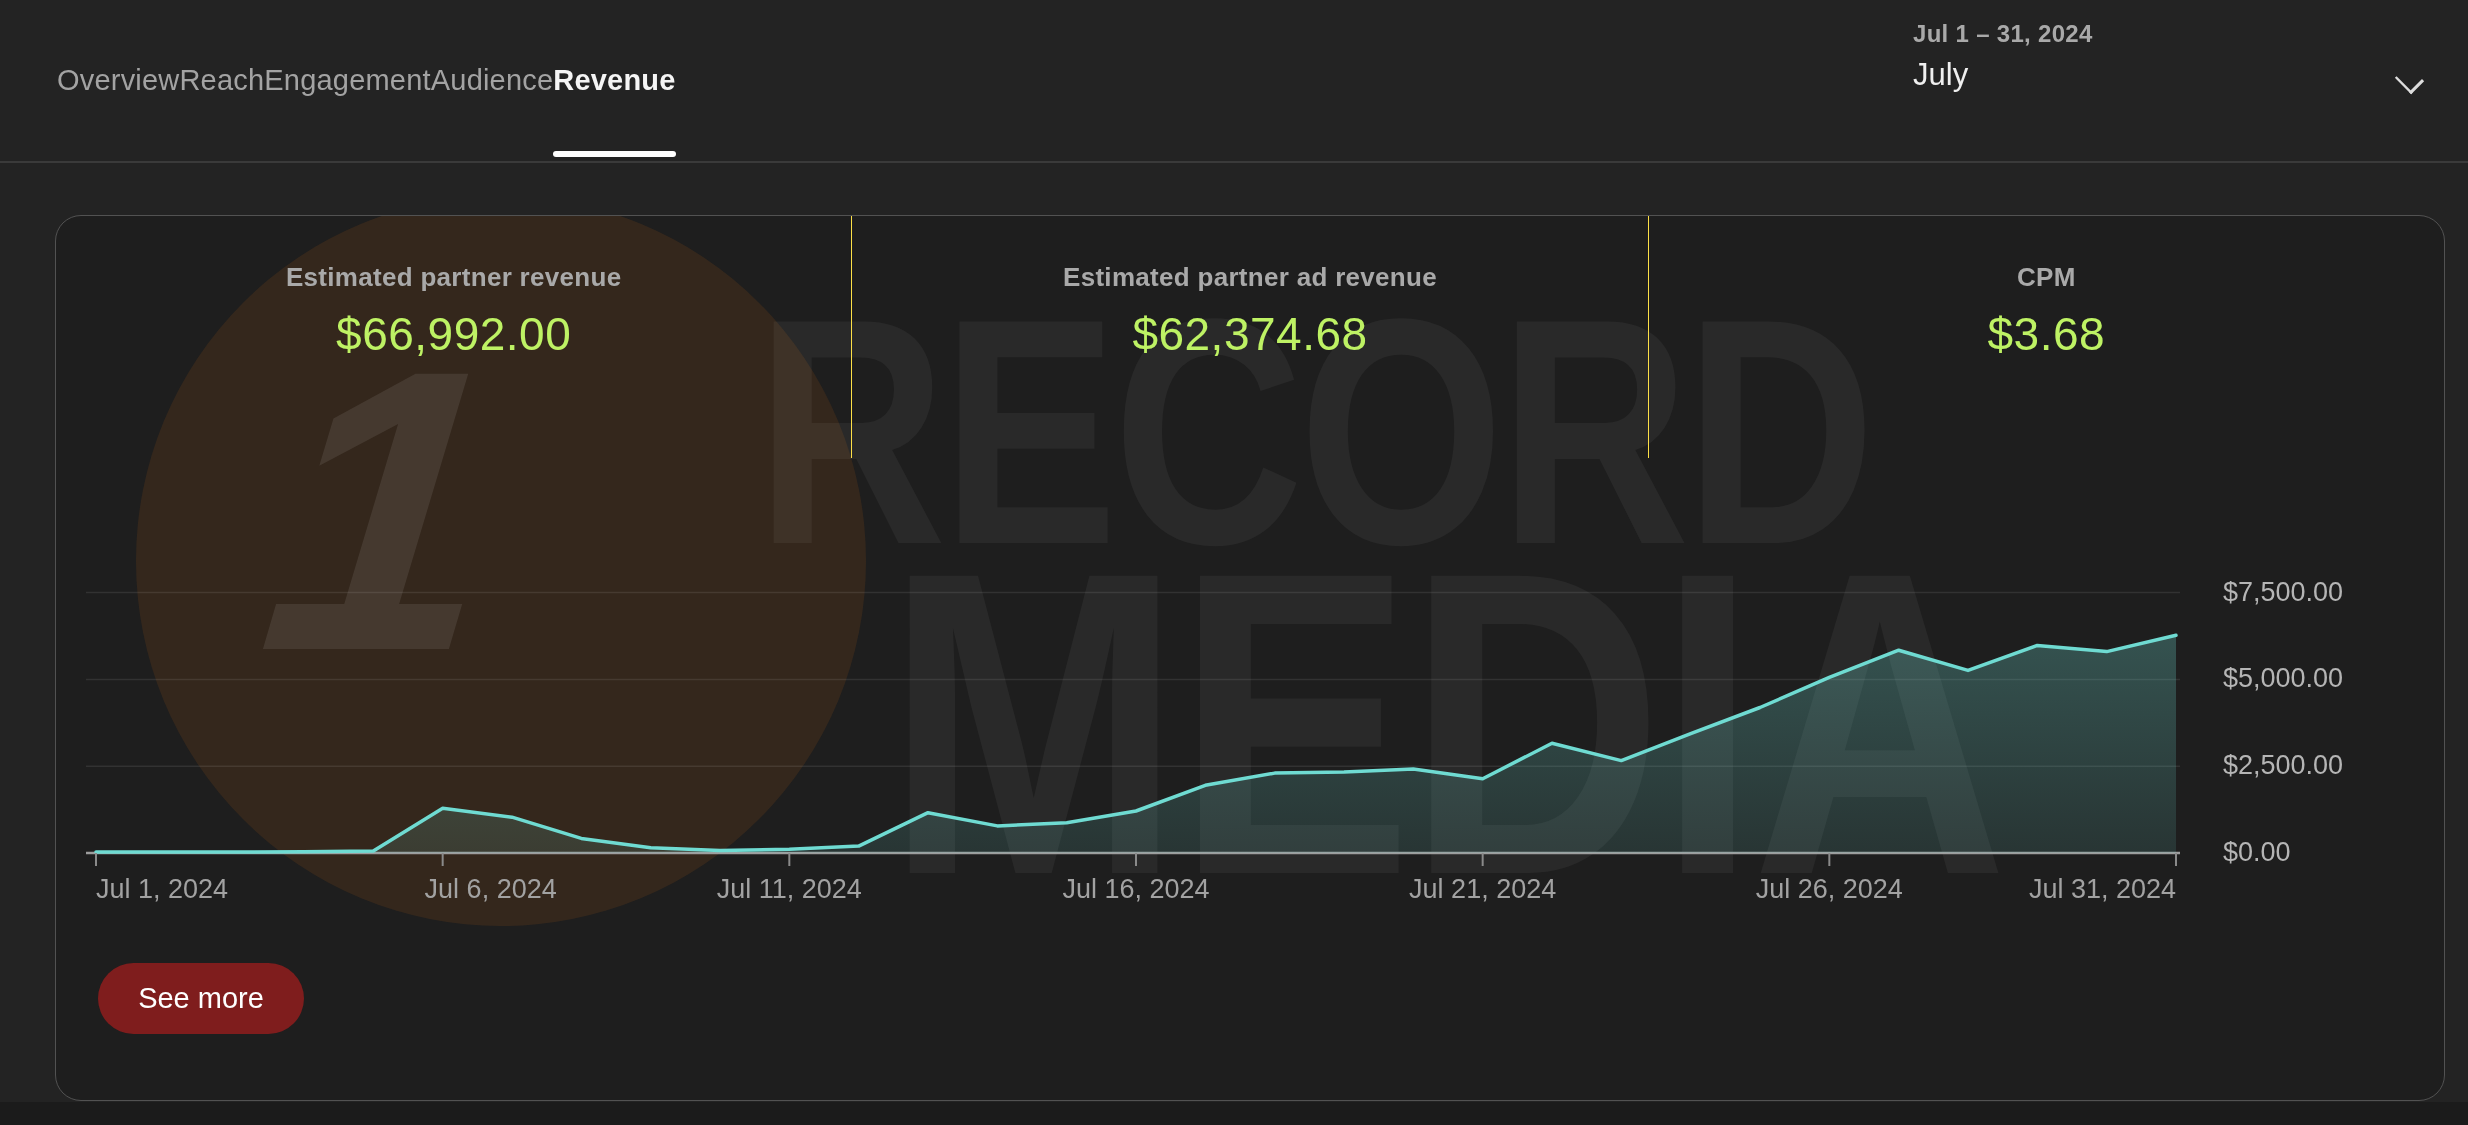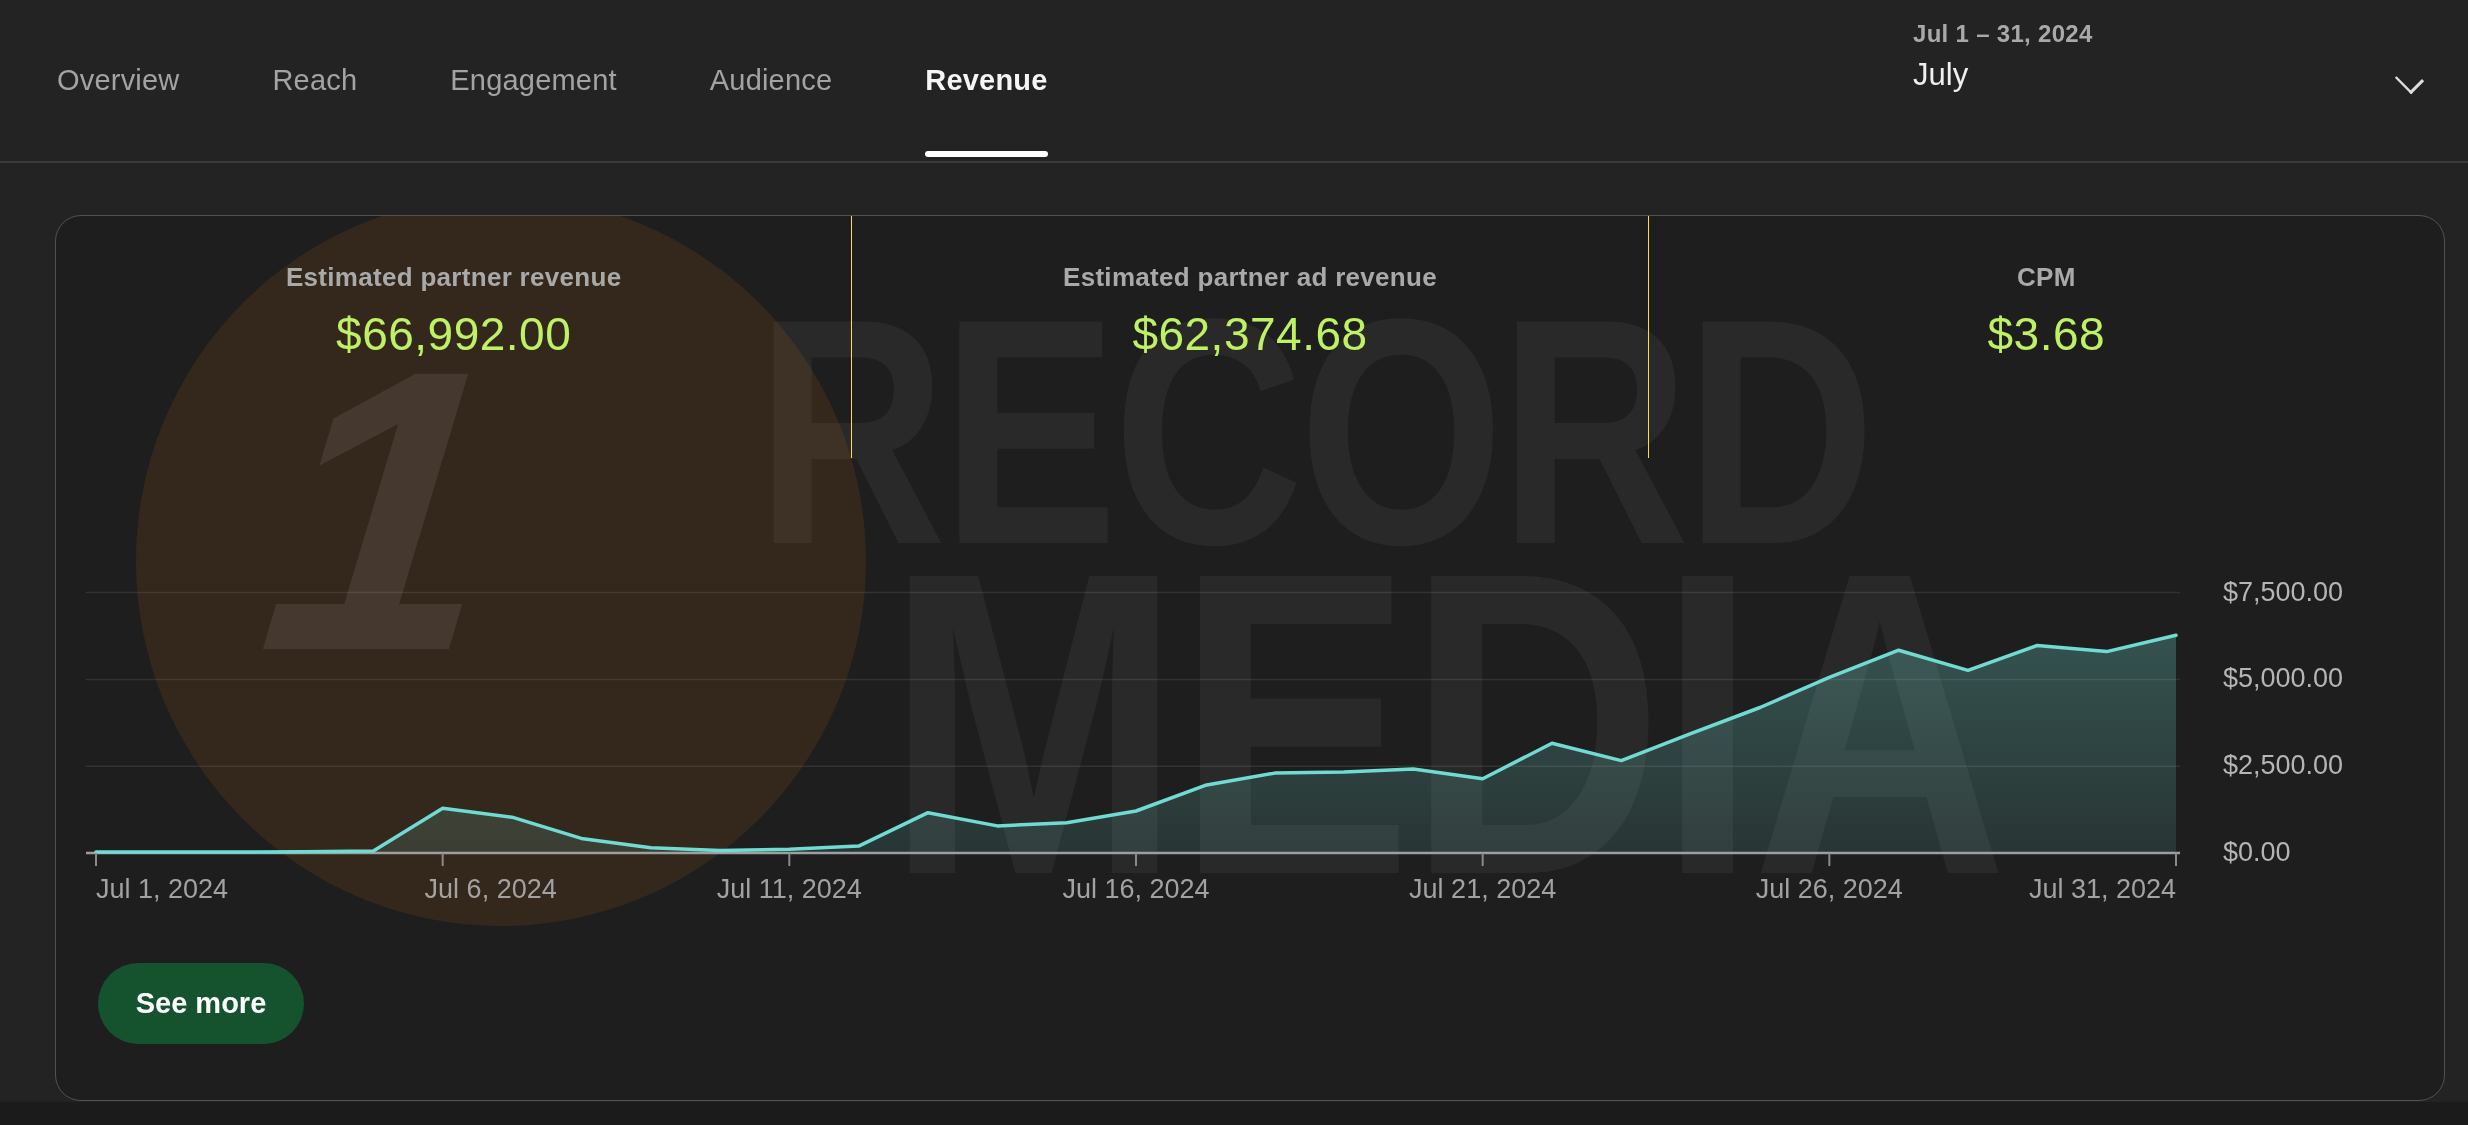--- a/index.html
+++ b/index.html
@@ -12,21 +12,21 @@
     -webkit-font-smoothing: antialiased;
   }
 
   
   .tabbar {
     position: absolute; left: 0; top: 0; width: 2468px; height: 163px;
     border-bottom: 2px solid #3a3a3a;
   }
   .tabs {
     position: absolute; left: 57px; top: 0; height: 100%;
-    display: flex; gap: 93px; align-items: center; 
+    display: flex; align-items: center; 
   }
   .tab {
     position: relative; height: 100%;
     display: flex; align-items: center;
     font-size: 29px; font-weight: 500; color: #a3a3a3;
     letter-spacing: 0.2px; cursor: pointer; white-space: nowrap;
   }
   .tab.active { color: #f5f5f5; font-weight: 700; }
   .tab.active::after {
     content: ""; position: absolute; left: 0; right: 0; bottom: 4px;
@@ -89,24 +89,24 @@
   .chart-wrap { position: absolute; z-index: 2; left: 40px; top: 330px; width: 2080px; height: 330px; }
   .chart-wrap svg { overflow: visible; display: block; }
   .x-labels { position: absolute; z-index: 2; left: 40px; top: 658px; width: 2080px; height: 40px; }
   .x-label { position: absolute; top: 0; font-size: 27px; color: #a2a2a2; white-space: nowrap; }
   .y-labels { position: absolute; z-index: 2; left: 2167px; top: 0; width: 220px; }
   .y-label { position: absolute; left: 0; font-size: 27px; color: #b5b5b5; white-space: nowrap; }
 
   
   .see-more {
     position: absolute; z-index: 2; left: 42px; top: 747px;
-    width: 206px; height: 81px; border-radius: 41px;
-    background: #14532d; border: none; cursor: pointer;
+    width: 206px; height: 71px; border-radius: 41px;
+    background: #7f1d1d; border: none; cursor: pointer;
     display: flex; align-items: center; justify-content: center;
-    font-family: inherit; font-size: 29px; font-weight: 700; color: #ffffff;
+    font-family: inherit; font-size: 29px; font-weight: 400; color: #ffffff;
   }
 </style>
 </head>
 <body>
 
 <div class="tabbar">
   <div class="tabs">
       <div class="tab">Overview</div>
       <div class="tab">Reach</div>
       <div class="tab">Engagement</div>

